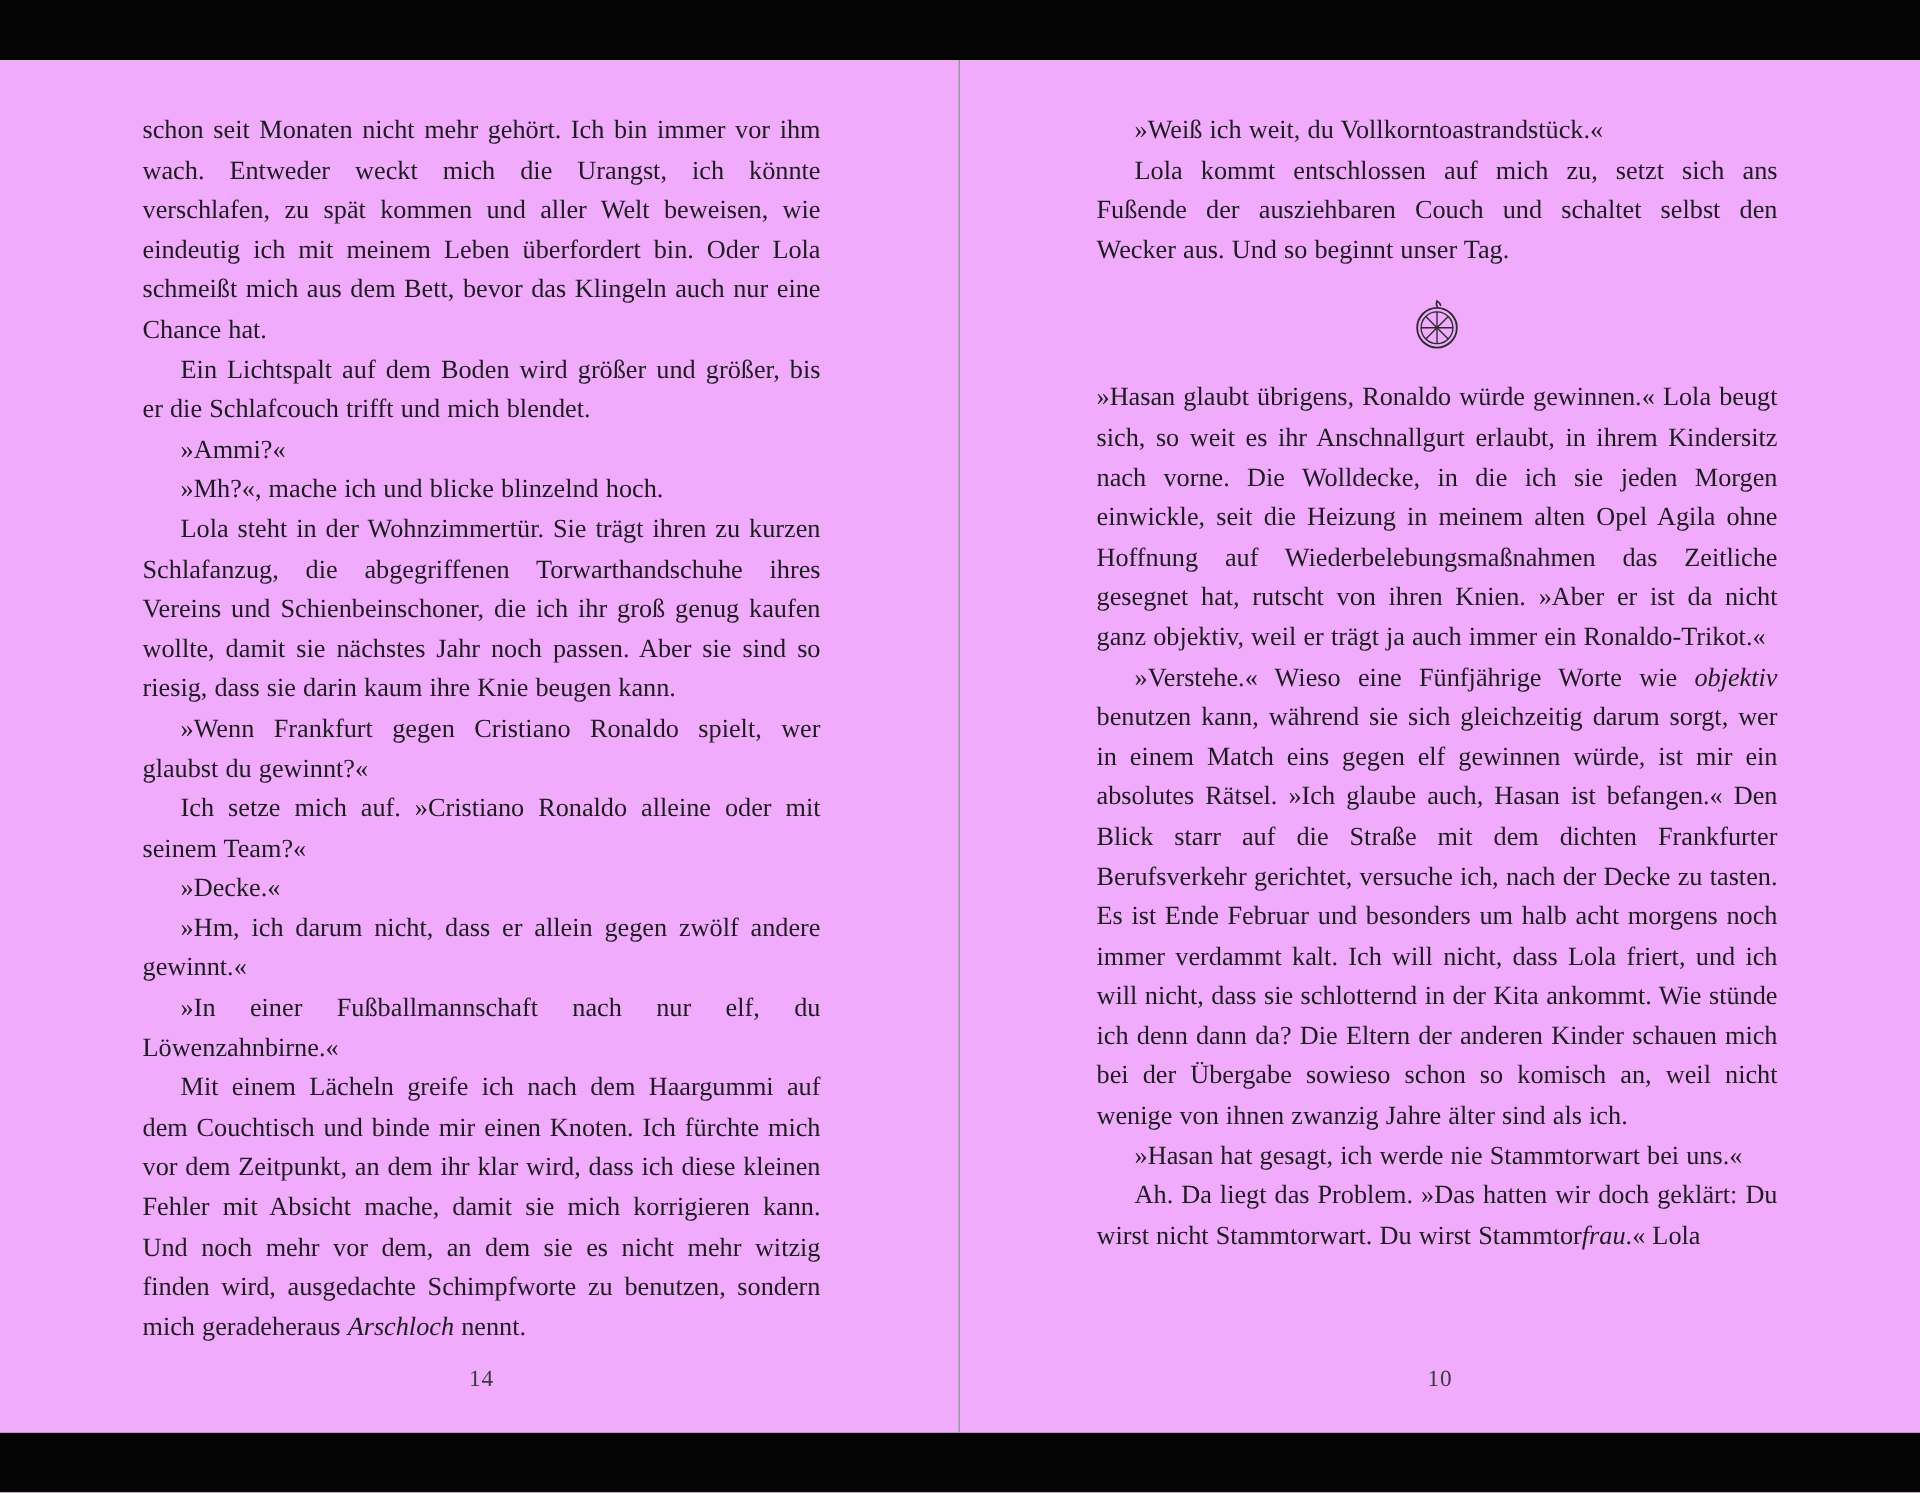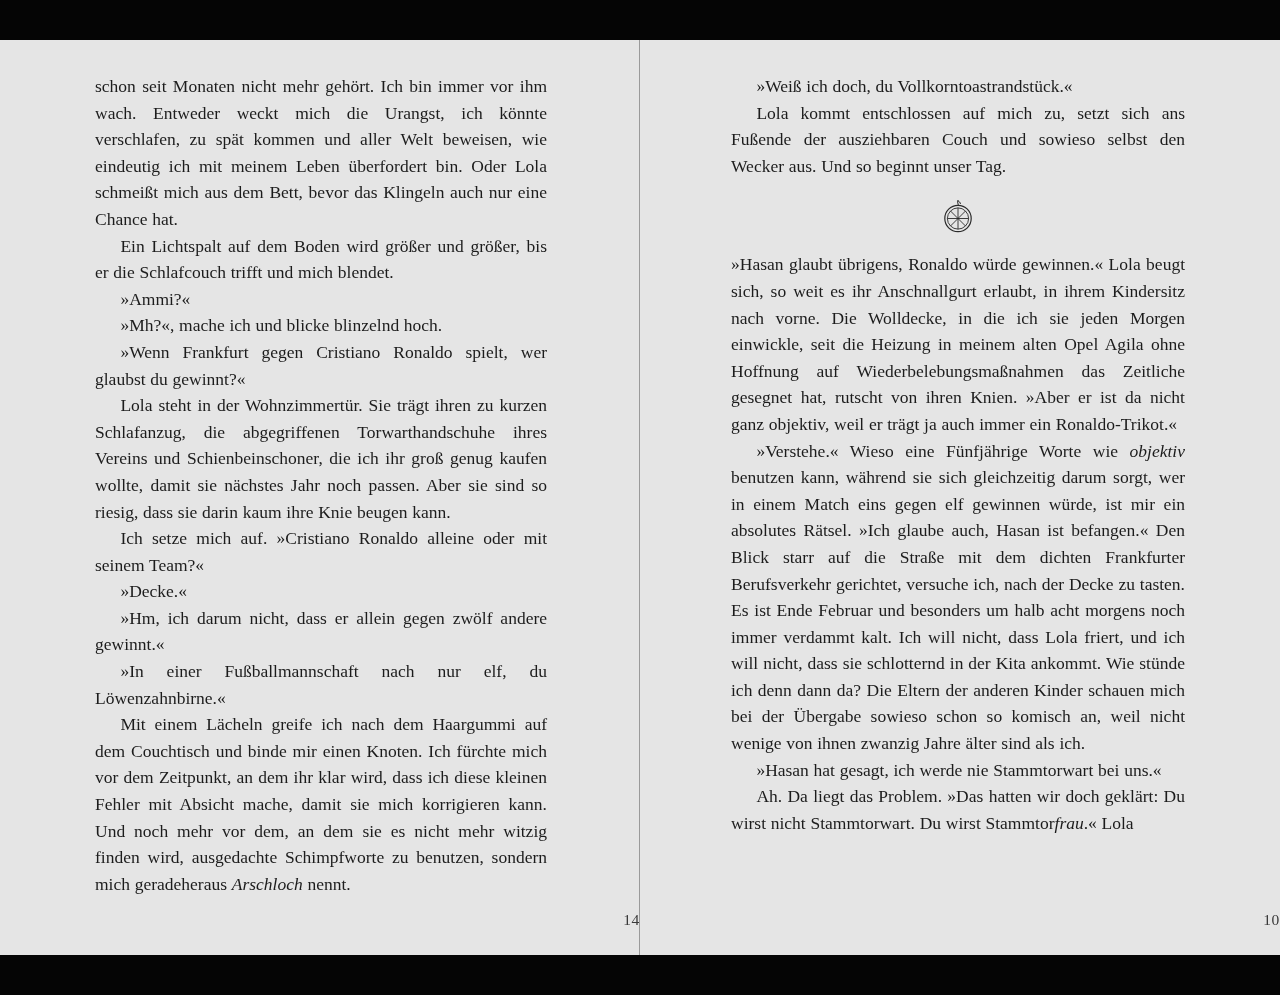--- a/index.html
+++ b/index.html
@@ -16,21 +16,21 @@
   }
   .bar {
     width: 1280px;
     height: 40px;
     background: #050505;
   }
   .pages {
     position: relative;
     width: 1280px;
     height: 915px;
-    background: #e5e5e5;
+    background: #f0abfc;
     display: flex;
   }
   .divider {
     position: absolute;
     left: 639px;
     top: 0;
     bottom: 0;
     width: 1px;
     background: #9a9a9a;
   }
@@ -63,21 +63,21 @@
     height: 40px;
   }
   .ornament svg {
     display: inline-block;
   }
   .page-number {
     position: absolute;
     bottom: 26px;
     left: 0;
     width: 100%;
-    text-align: right;
+    text-align: center;
     font-size: 15.5px;
     color: #3a3a3a;
     letter-spacing: 0.04em;
   }
   .page.left  .page-number { padding-left: 2px;  box-sizing: border-box; }
   .page.right .page-number { padding-left: -4px; box-sizing: border-box; }
 </style>
 </head>
 <body>
 
@@ -86,37 +86,37 @@
   <div class="bar top"></div>
 
   <div class="pages">
 
     <div class="page left">
       <div class="text-block" id="text-page-0">
           <p>schon seit Monaten nicht mehr gehört. Ich bin immer vor ihm wach. Entweder weckt mich die Urangst, ich könnte verschlafen, zu spät kommen und aller Welt beweisen, wie eindeutig ich mit meinem Leben überfordert bin. Oder Lola schmeißt mich aus dem Bett, bevor das Klingeln auch nur eine Chance hat.</p>
           <p class="indent">Ein Lichtspalt auf dem Boden wird größer und größer, bis er die Schlafcouch trifft und mich blendet.</p>
           <p class="indent">»Ammi?«</p>
           <p class="indent">»Mh?«, mache ich und blicke blinzelnd hoch.</p>
+          <p class="indent">Lola steht in der Wohnzimmertür. Sie trägt ihren zu kurzen Schlafanzug, die abgegriffenen Torwarthandschuhe ihres Vereins und Schienbeinschoner, die ich ihr groß genug kaufen wollte, damit sie nächstes Jahr noch passen. Aber sie sind so riesig, dass sie darin kaum ihre Knie beugen kann.</p>
           <p class="indent">»Wenn Frankfurt gegen Cristiano Ronaldo spielt, wer glaubst du gewinnt?«</p>
-          <p class="indent">Lola steht in der Wohnzimmertür. Sie trägt ihren zu kurzen Schlafanzug, die abgegriffenen Torwarthandschuhe ihres Vereins und Schienbeinschoner, die ich ihr groß genug kaufen wollte, damit sie nächstes Jahr noch passen. Aber sie sind so riesig, dass sie darin kaum ihre Knie beugen kann.</p>
           <p class="indent">Ich setze mich auf. »Cristiano Ronaldo alleine oder mit seinem Team?«</p>
           <p class="indent">»Decke.«</p>
           <p class="indent">»Hm, ich darum nicht, dass er allein gegen zwölf andere gewinnt.«</p>
           <p class="indent">»In einer Fußballmannschaft nach nur elf, du Löwenzahnbirne.«</p>
           <p class="indent">Mit einem Lächeln greife ich nach dem Haargummi auf dem Couchtisch und binde mir einen Knoten. Ich fürchte mich vor dem Zeitpunkt, an dem ihr klar wird, dass ich diese kleinen Fehler mit Absicht mache, damit sie mich korrigieren kann. Und noch mehr vor dem, an dem sie es nicht mehr witzig finden wird, ausgedachte Schimpfworte zu benutzen, sondern mich geradeheraus <i>Arschloch</i> nennt.</p>
         </div>
       <div class="page-number">14</div>
     </div>
 
     <div class="divider"></div>
 
     <div class="page right">
       <div class="text-block" id="text-page-1">
-          <p class="indent">»Weiß ich doch, du Vollkorntoastrandstück.«</p>
-          <p class="indent">Lola kommt entschlossen auf mich zu, setzt sich ans Fußende der ausziehbaren Couch und sowieso selbst den Wecker aus. Und so beginnt unser Tag.</p>
+          <p class="indent">»Weiß ich weit, du Vollkorntoastrandstück.«</p>
+          <p class="indent">Lola kommt entschlossen auf mich zu, setzt sich ans Fußende der ausziehbaren Couch und schaltet selbst den Wecker aus. Und so beginnt unser Tag.</p>
   <div class="ornament">
     <svg width="36" height="40" viewBox="0 0 36 40" fill="none" xmlns="http://www.w3.org/2000/svg">
 
       <path d="M18 4.5 C 17.2 6.2, 17.6 7.4, 18.2 8.6" stroke="#2a2a2a" stroke-width="1.1" stroke-linecap="round"></path>
       <path d="M18 5 C 19.4 5.4, 20.2 6.4, 20.4 7.6" stroke="#2a2a2a" stroke-width="1.0" stroke-linecap="round"></path>
 
       <circle cx="18" cy="22.5" r="13.2" stroke="#2a2a2a" stroke-width="1.2"></circle>
 
       <circle cx="18" cy="22.5" r="10.6" stroke="#2a2a2a" stroke-width="0.9"></circle>
 

